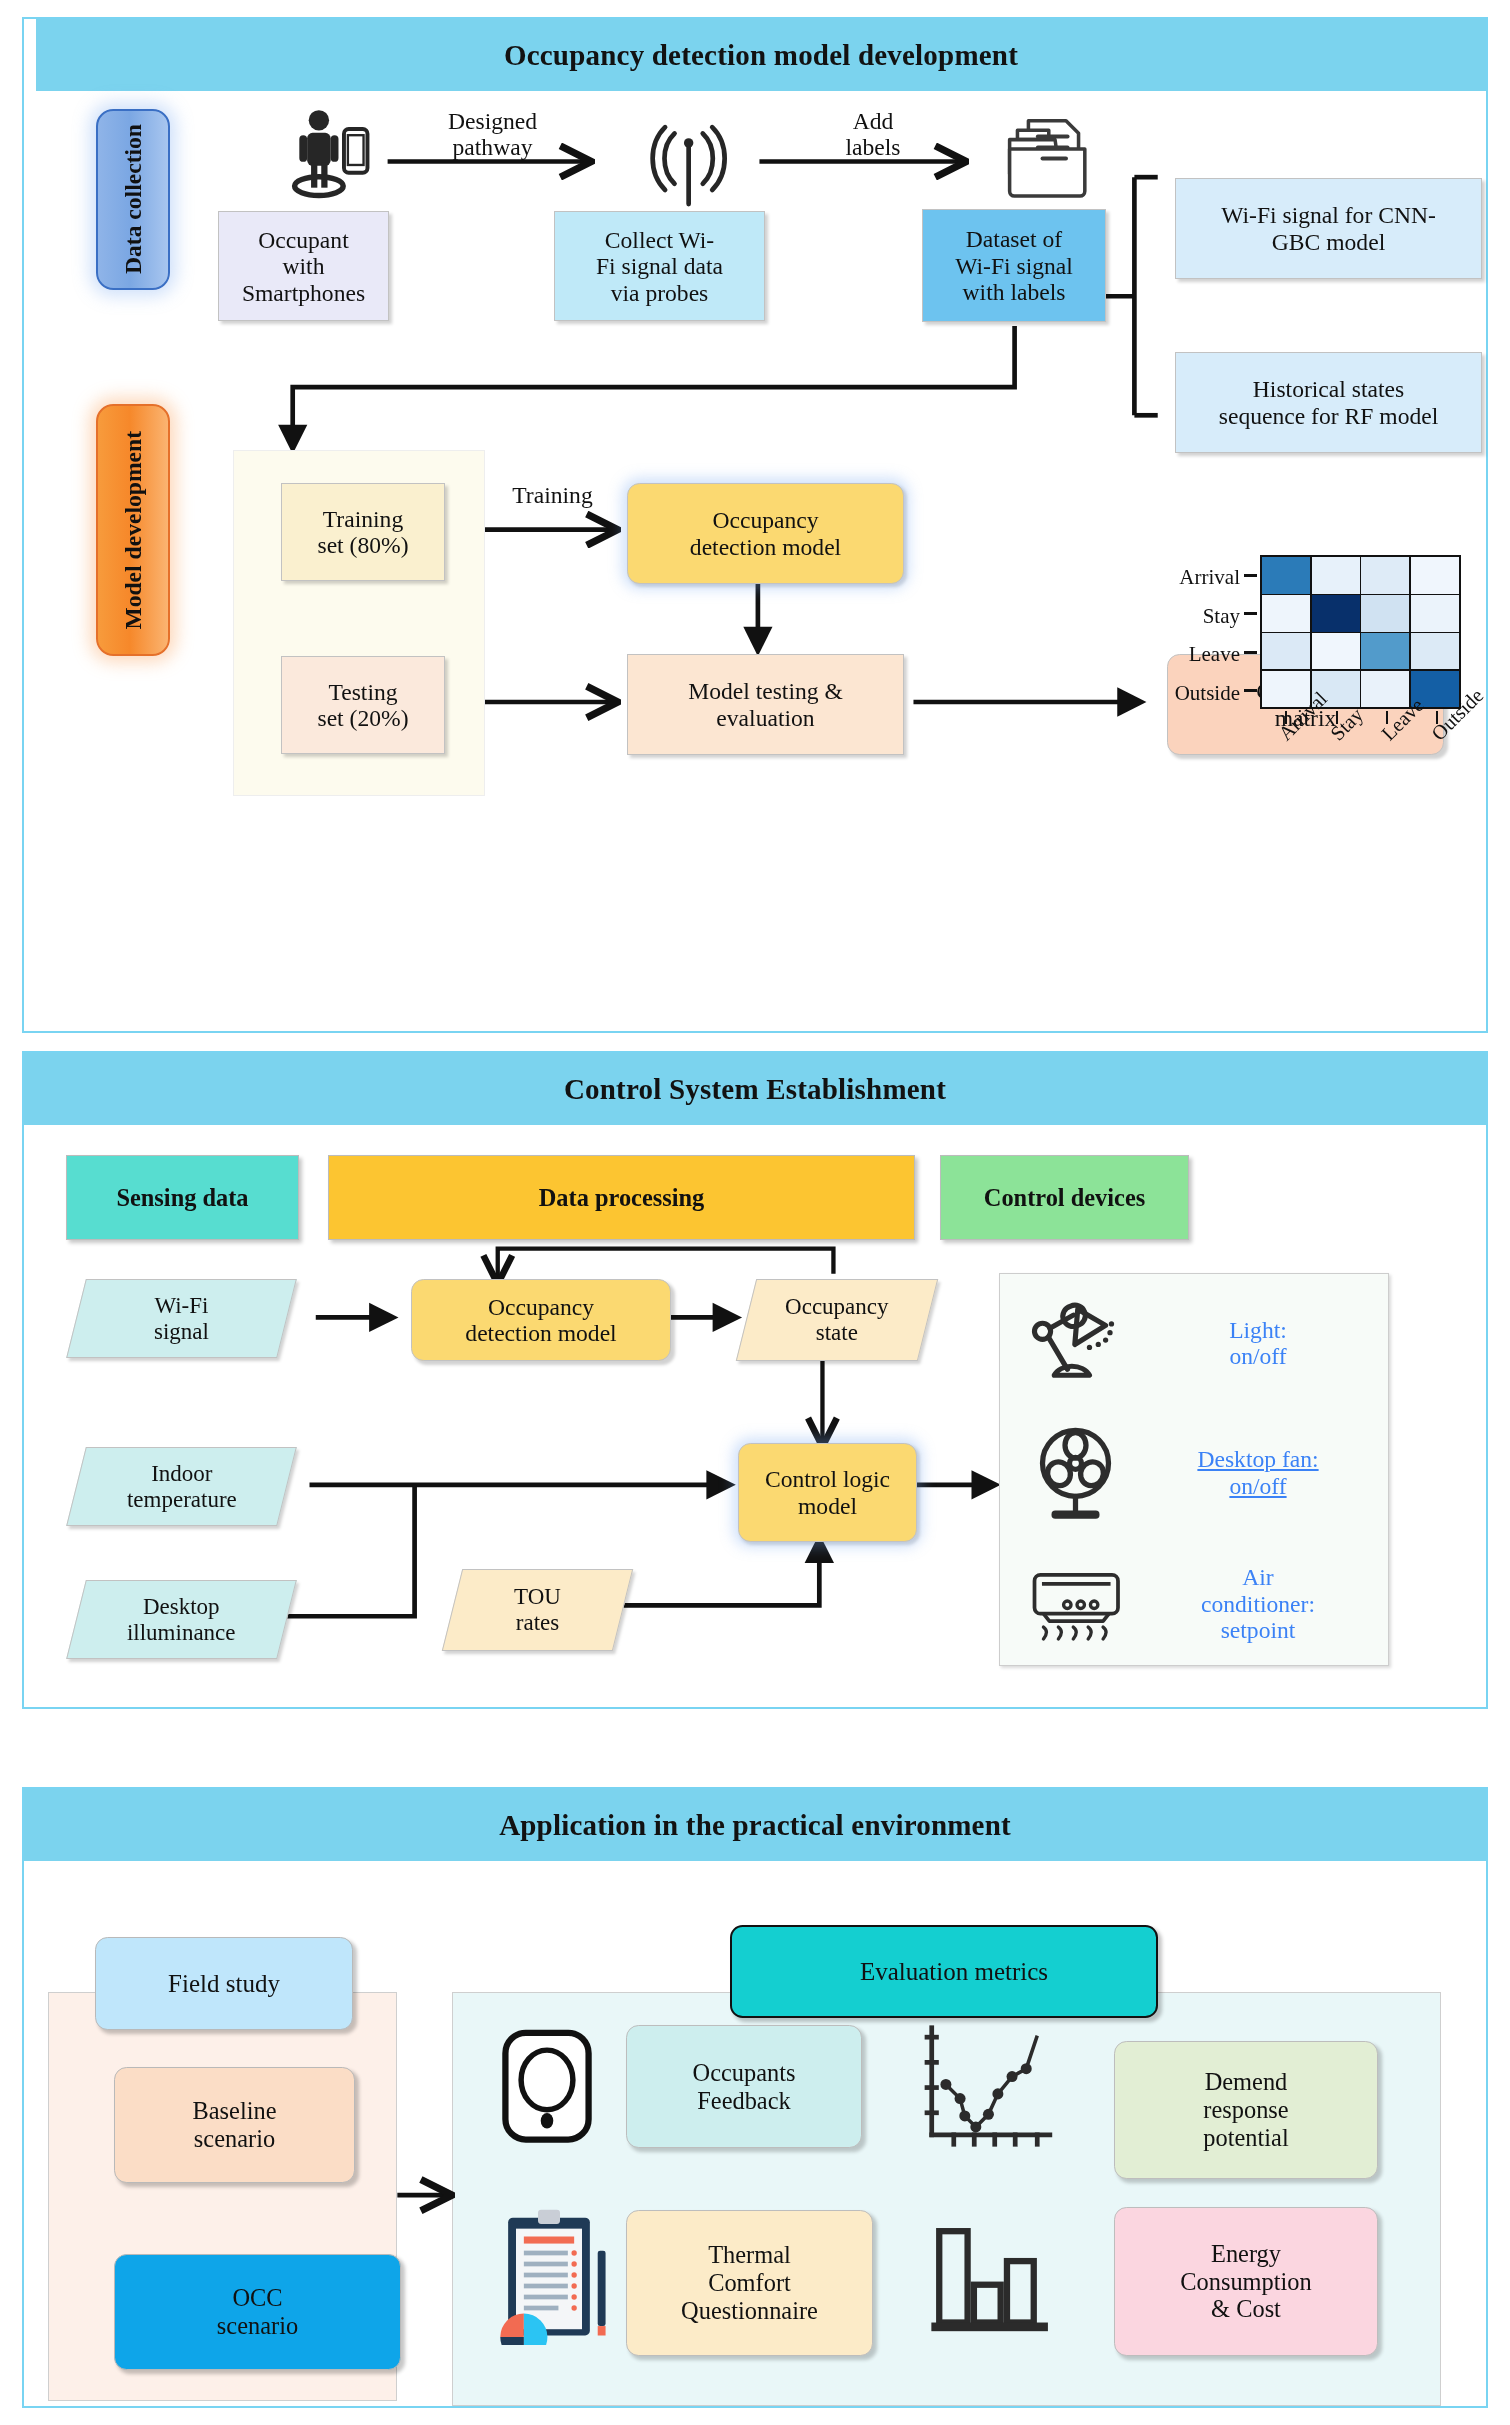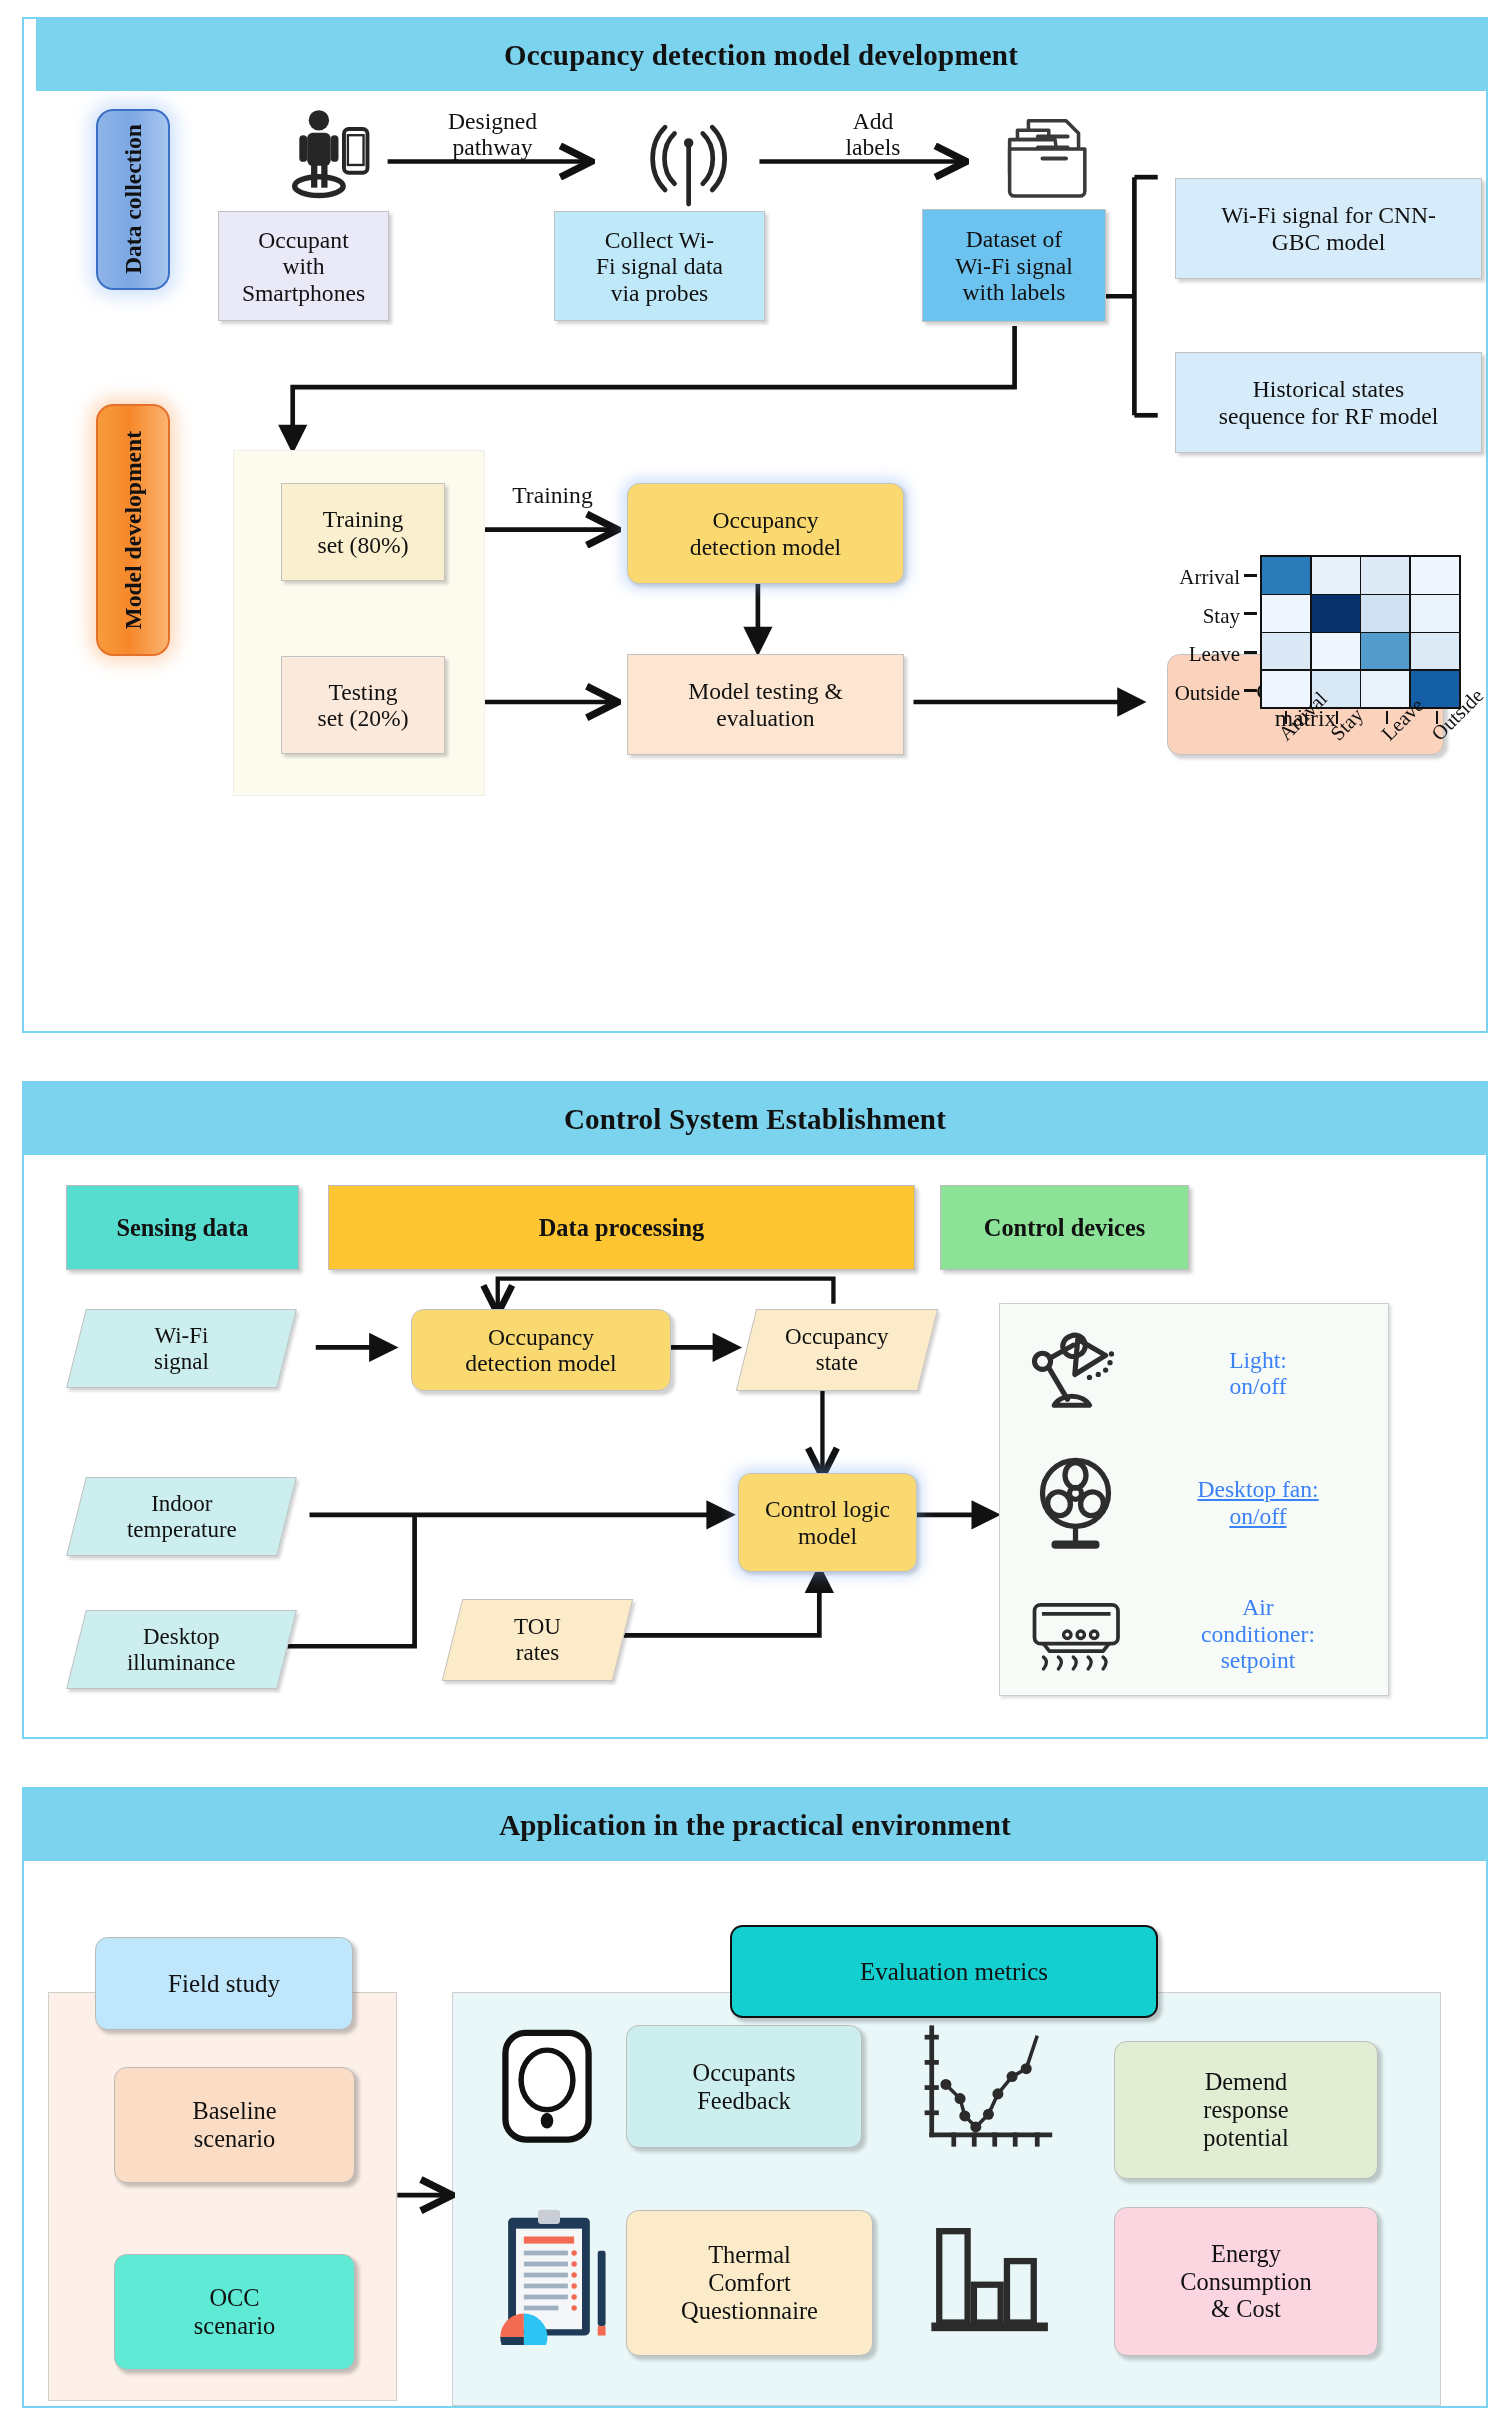--- a/index.html
+++ b/index.html
@@ -17,21 +17,21 @@
 
   
   .panel {
     position: absolute;
     left: 22px;
     width: 1466px;
     border: 2.4px solid #79d4f2;
     background: #ffffff;
   }
   #panel-1 { top: 17.3px;   height: 1016px; padding-left: 12px; }
-  #panel-2 { top: 1081px; height: 658px;  }
+  #panel-2 { top: 1051px; height: 658px;  }
   #panel-3 { top: 1787px; height: 621px;  }
 
   .panel-header {
     height: 72px;
     background: #7bd3ee;
     display: flex;
     align-items: center;
     justify-content: center;
   }
   .panel-title {
@@ -554,21 +554,21 @@
   <div class="panel-body">
 
     <div id="field-box" style="left:23.6px; top:131px; width:349px; height:409px;"></div>
     <div class="tag" id="tag-field" style="left:71px; top:76px; width:258px; height:93px;">
       <span>Field study</span>
     </div>
     <div class="tag" style="left:90px; top:206px; width:241px; height:116px; background:#fbddc6; font-size:24.4px; text-align:center; line-height:1.14;">
       <span style="white-space:pre-line">Baseline
 scenario</span>
     </div>
-    <div class="tag" style="left:90px; top:393px; width:241px; height:116px; background:#5eead4; font-size:24.4px; text-align:center; line-height:1.14;">
+    <div class="tag" style="left:90px; top:393px; width:287px; height:116px; background:#0ea5e9; font-size:24.4px; text-align:center; line-height:1.14;">
       <span style="white-space:pre-line">OCC
 scenario</span>
     </div>
 
     <div id="metrics-box" style="left:428px; top:131px; width:989px; height:414px;"></div>
     <div class="tag" id="tag-metrics" style="left:706px; top:64px; width:428px; height:93px;">
       <span>Evaluation metrics</span>
     </div>
 
     <svg class="flow-svg" viewBox="0 0 1864 698" preserveAspectRatio="none">

